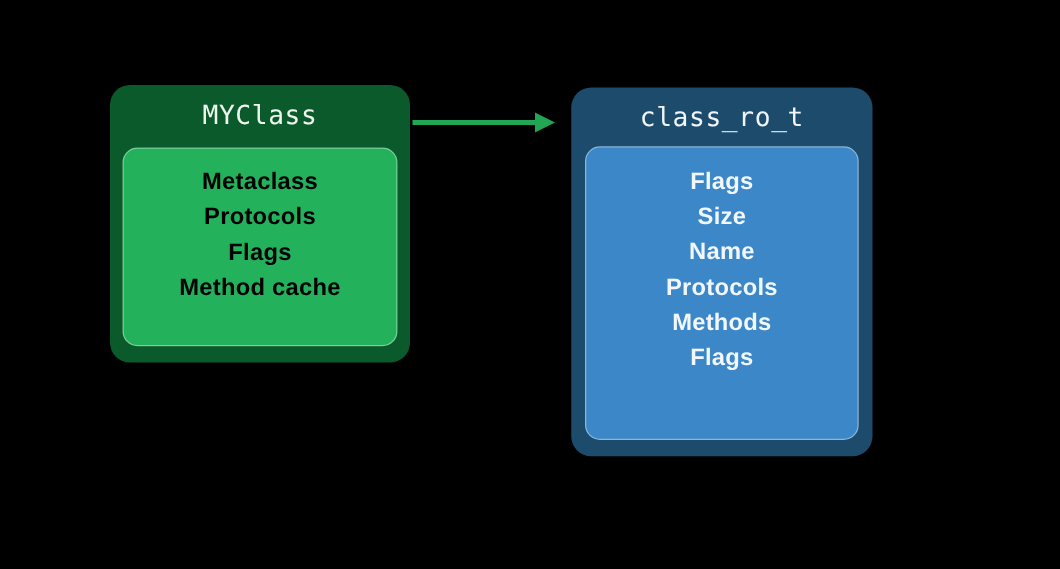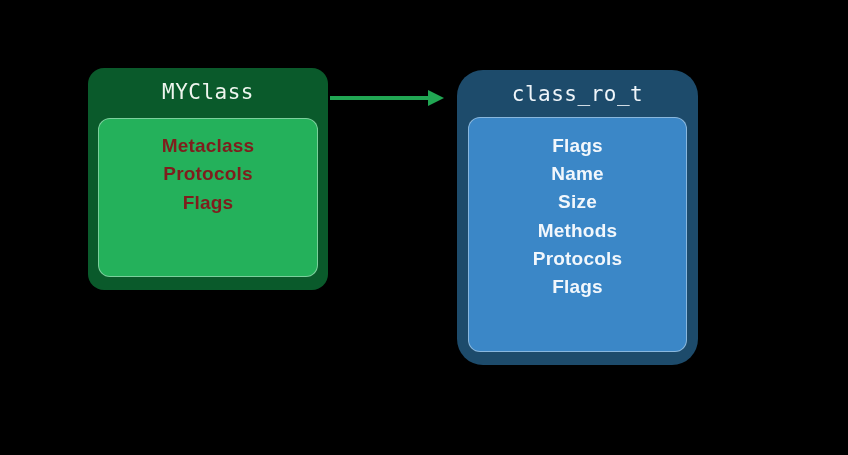--- a/index.html
+++ b/index.html
@@ -28,21 +28,20 @@
     width: 240px;
     height: 222px;
     background: #0a5a2b;
   }
   .node-outer-blue {
     left: 457px;
     top: 70px;
     width: 241px;
     height: 295px;
     background: #1d4b6b;
-    border-radius: 26px;
   }
   .node-title {
     display: block;
     text-align: center;
     padding-top: 11px;
     font-family: "DejaVu Sans Mono", "Liberation Mono", monospace;
     font-size: 21px;
     line-height: 26px;
     font-weight: 500;
     letter-spacing: 0.5px;
@@ -71,21 +70,21 @@
     height: 235px;
     background: #3b87c7;
     padding-top: 14px;
   }
   .field {
     display: block;
     font-size: 19px;
     font-weight: 700;
     letter-spacing: 0.2px;
   }
-  .node-inner-green .field { line-height: 28.4px; color: #7f1d1d; text-align: center; }
+  .node-inner-green .field { line-height: 28.4px; color: #000000; text-align: center; }
   .node-inner-blue  .field { line-height: 28.2px; color: #f2f7fc; }
   .arrow {
     position: absolute;
     left: 330px;
     top: 85px;
     width: 114px;
     height: 25px;
   }
   .arrow-shaft {
     position: absolute;
@@ -110,33 +109,34 @@
 <body>
 
 <div class="canvas">
 
   <div class="node node-outer-green">
     <span class="node-title">MYClass</span>
     <div class="node-inner node-inner-green">
       <span class="field">Metaclass</span>
       <span class="field">Protocols</span>
       <span class="field">Flags</span>
+      <span class="field">Method cache</span>
     </div>
   </div>
 
   <div class="arrow">
     <div class="arrow-shaft"></div>
     <div class="arrow-head"></div>
   </div>
 
   <div class="node node-outer-blue">
     <span class="node-title">class_ro_t</span>
     <div class="node-inner node-inner-blue">
       <span class="field">Flags</span>
+      <span class="field">Size</span>
       <span class="field">Name</span>
-      <span class="field">Size</span>
+      <span class="field">Protocols</span>
       <span class="field">Methods</span>
-      <span class="field">Protocols</span>
       <span class="field">Flags</span>
     </div>
   </div>
 
 </div>
 
 </body></html>

